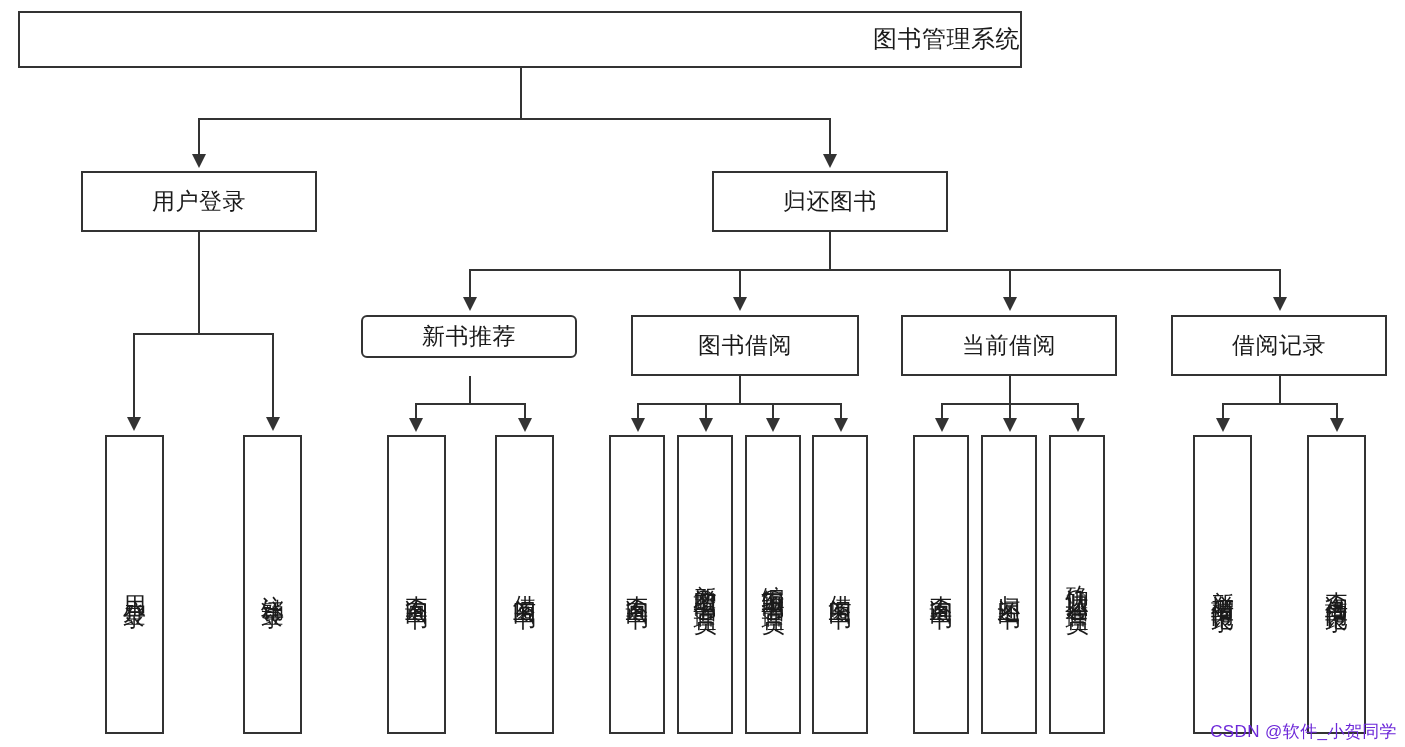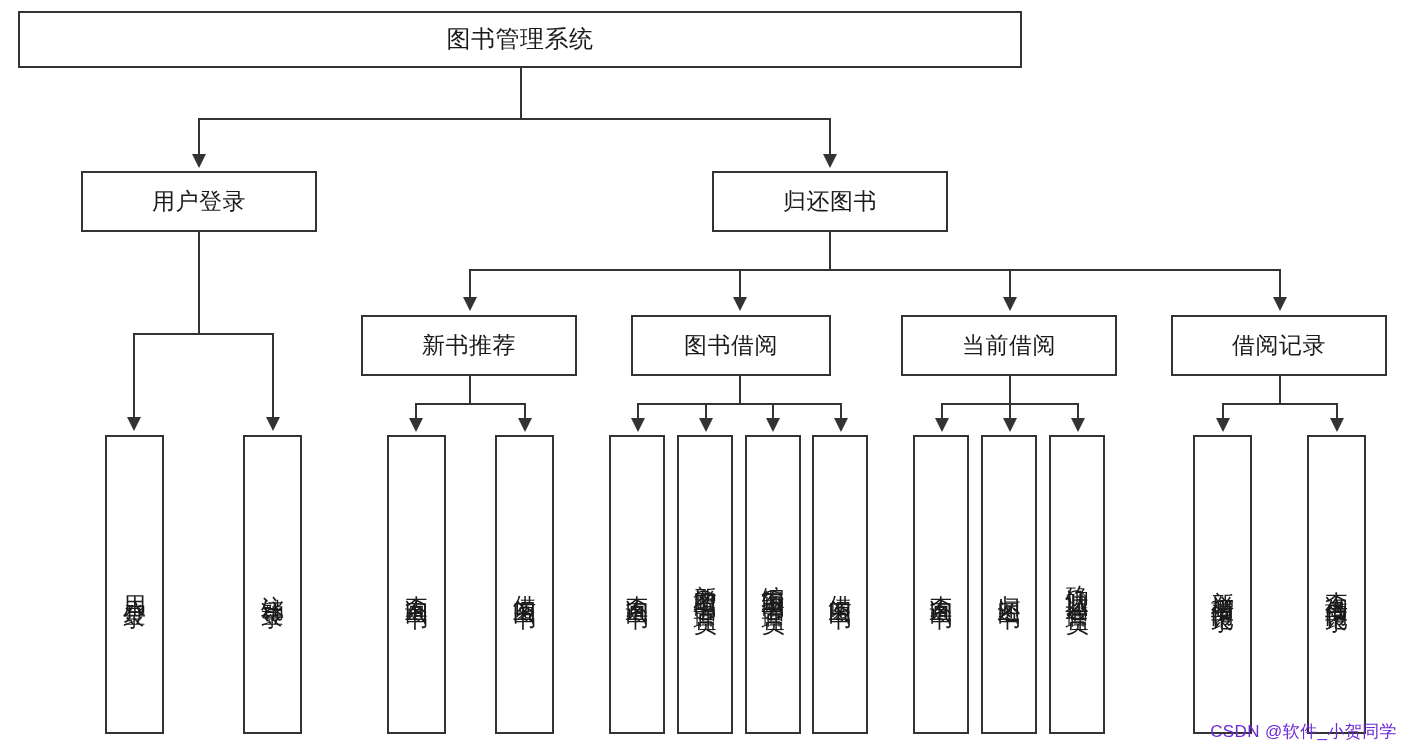--- a/index.html
+++ b/index.html
@@ -70,21 +70,21 @@
     letter-spacing:0.4px;
     white-space:nowrap;
     pointer-events:none;
   }
 </style>
 </head>
 <body>
 
 <div id="canvas">
 
-  <div class="node root horiz" style="left:18px;top:11px;width:1004px;height:57px;">
+  <div class="node root horiz" style="left:18px;top:11px;width:1004px;height:57px;justify-content:flex-end;">
     <span class="lbl">图书管理系统</span>
   </div>
 
   <div class="vline" style="left:520px;top:68px;height:51px;"></div>
 
   <div class="hline" style="left:198px;top:118px;width:633px;"></div>
 
   <div class="vline" style="left:198px;top:118px;height:38px;"></div>
   <div class="arrow" style="left:192px;top:154px;"></div>
   <div class="vline" style="left:829px;top:118px;height:38px;"></div>
@@ -109,24 +109,24 @@
   <div class="hline" style="left:469px;top:269px;width:811px;"></div>
   <div class="vline" style="left:469px;top:269px;height:29px;"></div>
   <div class="arrow" style="left:463px;top:297px;"></div>
   <div class="vline" style="left:739px;top:269px;height:29px;"></div>
   <div class="arrow" style="left:733px;top:297px;"></div>
   <div class="vline" style="left:1009px;top:269px;height:29px;"></div>
   <div class="arrow" style="left:1003px;top:297px;"></div>
   <div class="vline" style="left:1279px;top:269px;height:29px;"></div>
   <div class="arrow" style="left:1273px;top:297px;"></div>
 
-  <div class="node horiz" style="left:361px;top:315px;width:216px;height:61px;">
+  <div class="node horiz" style="left:361px;top:315px;width:216px;height:43px;border-radius:6px;">
     <span class="lbl">新书推荐</span>
   </div>
-  <div class="node horiz" style="left:631px;top:315px;width:200px;height:61px;">
+  <div class="node horiz" style="left:631px;top:315px;width:228px;height:61px;">
     <span class="lbl">图书借阅</span>
   </div>
   <div class="node horiz" style="left:901px;top:315px;width:216px;height:61px;">
     <span class="lbl">当前借阅</span>
   </div>
   <div class="node horiz" style="left:1171px;top:315px;width:216px;height:61px;">
     <span class="lbl">借阅记录</span>
   </div>
 
   <div class="vline" style="left:469px;top:376px;height:28px;"></div>

